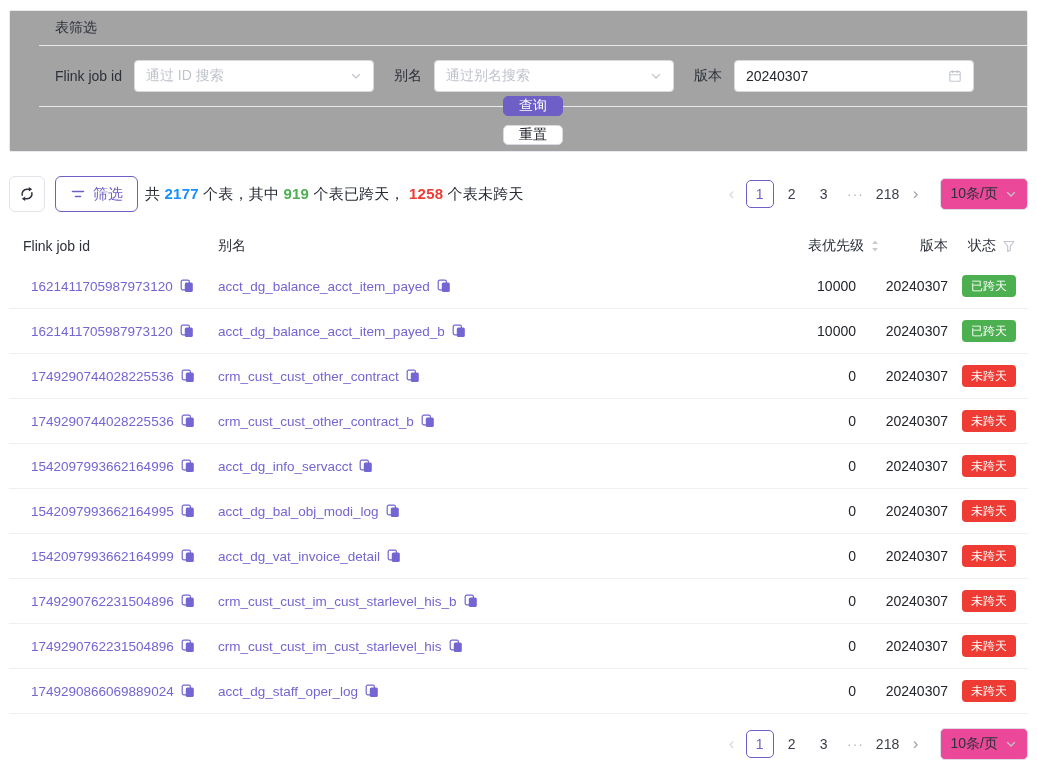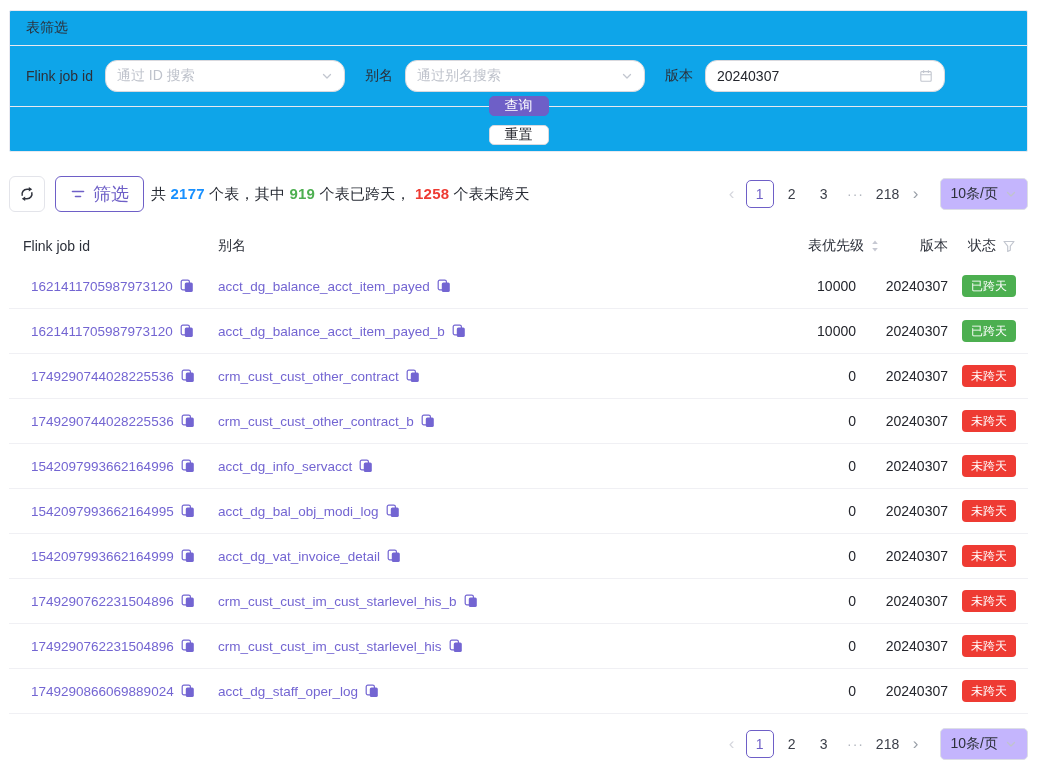--- a/index.html
+++ b/index.html
@@ -10,27 +10,27 @@
   *{margin:0;padding:0;box-sizing:border-box;}
   html,body{background:#fff;}
   body{
     width:1037px;height:767px;overflow:hidden;
     font-family:"Liberation Sans","DejaVu Sans",sans-serif;
     color:var(--dark);font-size:14px;
   }
   .page{padding:10px 9px 0;}
 
   
-  .filter-card{border:1px solid var(--border);border-radius:2px;background:#0ea5e9;}
+  .filter-card{border:1px solid var(--border);border-radius:2px;background:#a3a3a3;padding-left:29px;}
   .card-title{padding:8px 16px;font-size:14px;color:var(--dark);border-bottom:1px solid var(--border);}
   .form-row{display:flex;align-items:center;padding:14px 16px;border-bottom:1px solid var(--border);}
   .form-label{font-size:14px;color:var(--dark);margin-right:12px;white-space:nowrap;}
   .form-label.gap{margin-left:20px;}
   .select,.datepicker{
-    width:240px;height:32px;border:1px solid var(--input-border);border-radius:12px;
+    width:240px;height:32px;border:1px solid var(--input-border);border-radius:4px;
     display:flex;align-items:center;padding:0 11px;background:#fff;cursor:pointer;
   }
   .select .placeholder{flex:1;color:var(--placeholder);font-size:14px;overflow:hidden;white-space:nowrap;}
   .datepicker .value{flex:1;color:var(--val);font-size:14px;}
   .field-icon{flex:0 0 auto;display:flex;align-items:center;color:var(--icon-gray);}
   .actions-row{display:flex;justify-content:flex-end;align-items:center;gap:9px;padding:6px 16px;height:44px;flex-direction:column;}
   .btn{
     height:31px;padding:0 15px;border-radius:5px;border:1px solid var(--input-border);
     background:#fff;color:var(--val);font-size:14px;cursor:pointer;
     font-family:inherit;display:inline-flex;align-items:center;justify-content:center;
@@ -38,21 +38,21 @@
   .btn.primary{background:var(--accent);border-color:var(--accent);color:#fff;}
 
   
   .toolbar{display:flex;align-items:center;margin-top:24px;height:36px;}
   .icon-btn{
     width:36px;height:36px;border:1px solid #e3e4ea;border-radius:6px;background:#fff;
     display:flex;align-items:center;justify-content:center;color:#2f323c;cursor:pointer;
   }
   .btn.outline-accent{
     height:36px;margin-left:10px;border:1px solid var(--accent);color:var(--accent);
-    border-radius:6px;padding:0 14px;gap:7px;font-size:18px;
+    border-radius:6px;padding:0 14px;gap:7px;font-size:15px;
   }
   .summary{margin-left:7px;font-size:15px;color:#262a33;letter-spacing:.2px;}
   .summary .seg-blue{color:var(--blue);font-weight:bold;}
   .summary .seg-green{color:var(--green);font-weight:bold;}
   .summary .seg-red{color:var(--red);font-weight:bold;}
 
   
   .pagination{display:flex;align-items:center;margin-left:auto;}
   .pg-arrow{
     min-width:24px;text-align:center;font-size:17px;color:#9aa0a8;cursor:pointer;
@@ -60,21 +60,21 @@
   }
   .pg-arrow.disabled{color:#d5d6dd;cursor:default;}
   .pg-item{
     min-width:28px;height:28px;line-height:26px;text-align:center;margin:0 2px;
     font-size:14px;color:#3a3e48;border:1px solid transparent;border-radius:5px;cursor:pointer;
   }
   .pg-item.active{border-color:var(--accent);color:var(--accent);}
   .pg-item.ellipsis{color:#b4b8c0;letter-spacing:1px;cursor:default;}
   .size-select{
     height:32px;border:1px solid #dcdee6;border-radius:5px;margin-left:12px;
-    display:flex;align-items:center;gap:7px;padding:0 10px;cursor:pointer;background:#c4b5fd;
+    display:flex;align-items:center;gap:7px;padding:0 10px;cursor:pointer;background:#ec4899;
   }
   .size-label{font-size:14px;color:#2c303a;}
 
   
   .table{margin-top:16px;}
   .thead,.trow{
     display:grid;
     grid-template-columns:195px 1fr 184px 68px 68px;
     align-items:center;
     padding:0 12px 0 14px;

